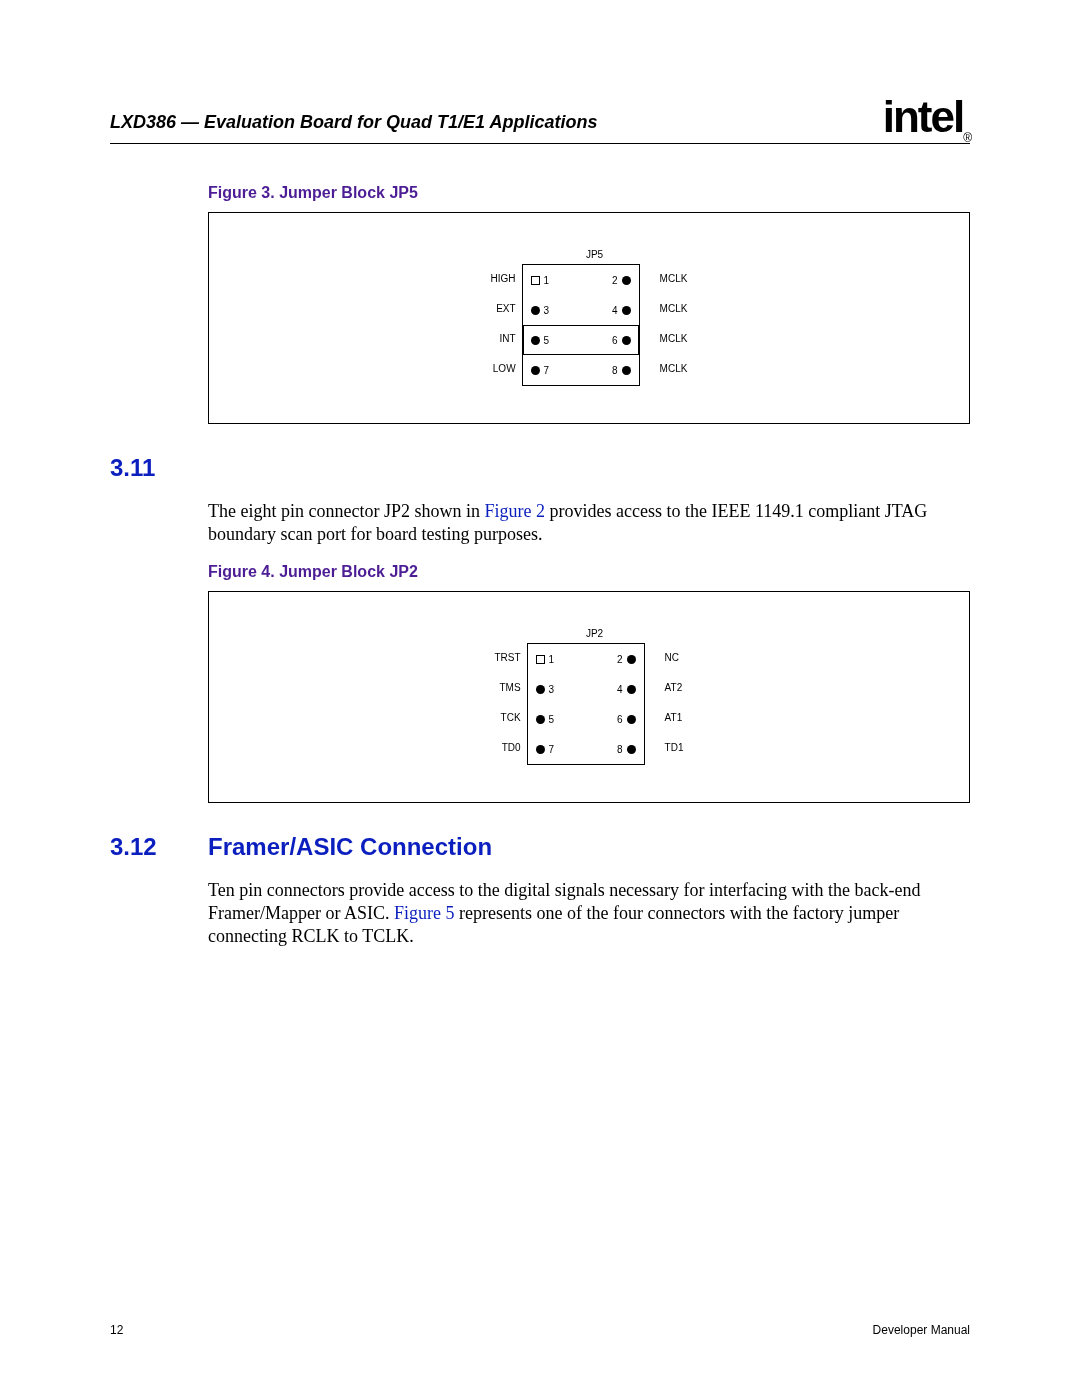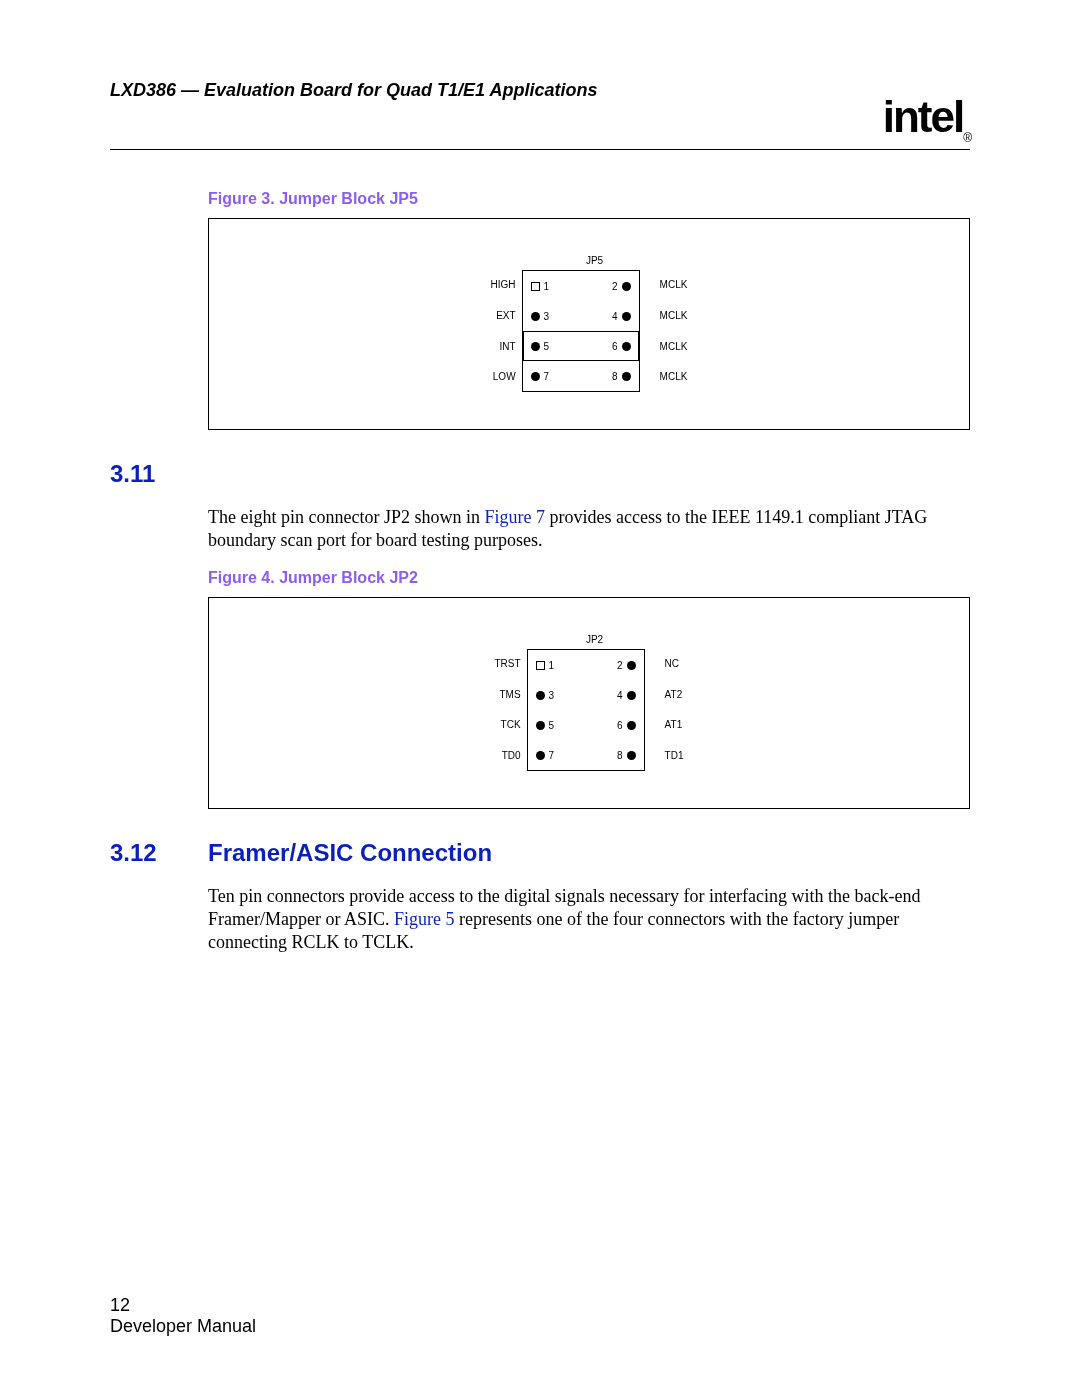--- a/index.html
+++ b/index.html
@@ -15,21 +15,22 @@
   }
   .page {
     padding: 80px 110px 60px 110px;
     box-sizing: border-box;
     height: 100%;
     position: relative;
   }
   .header-row {
     display: flex;
     justify-content: space-between;
-    margin-bottom: 16px;
+    align-items: flex-end;
+    margin-bottom: 10px;
   }
   .header-title {
     font-family: Arial, Helvetica, sans-serif;
     font-style: italic;
     font-weight: 700;
     font-size: 18px;
   }
   .logo {
     font-family: Arial, Helvetica, sans-serif;
     font-weight: 700;
@@ -44,21 +45,21 @@
     font-weight: 400;
   }
   hr.rule {
     border: none;
     border-top: 1px solid #000;
     margin: 0 0 40px 0;
   }
   .fig-cap {
     font-family: Arial, Helvetica, sans-serif;
     font-weight: 700;
-    color: #8b5cf6;
+    color: #4c1d95;
     font-size: 16px;
     margin: 8px 0 10px 0;
   }
   .indent-block {
     margin-left: 98px;
   }
   .fig-box {
     border: 1.5px solid #000;
     height: 210px;
     position: relative;
@@ -78,21 +79,21 @@
     margin-bottom: 4px;
     margin-left: 11px;
   }
   .jp-body {
     display: flex;
     align-items: stretch;
   }
   .jp-left, .jp-right {
     display: flex;
     flex-direction: column;
-    justify-content: space-between;
+    justify-content: flex-start;
     font-family: Arial, Helvetica, sans-serif;
     font-size: 10px;
   }
   .jp-left { text-align: right; margin-right: 6px; }
   .jp-right { text-align: left; margin-left: 20px; }
   .jp-left > div, .jp-right > div { height: 30px; line-height: 30px; }
   .jp-grid {
     border: 1.5px solid #000;
     display: flex;
     flex-direction: column;
@@ -156,22 +157,21 @@
     color: #0b1fbf;
   }
   .footer {
     position: absolute;
     bottom: 60px;
     left: 110px;
     right: 110px;
     display: flex;
     justify-content: space-between;
     font-family: Arial, Helvetica, sans-serif;
-    font-size: 18px;
-    flex-direction: column;
+    font-size: 12px;
   }
   .footer .dm { font-weight: 400; }
 </style>
 </head>
 <body>
 
 <div class="page">
   <div class="header-row">
     <div class="header-title">LXD386 — Evaluation Board for Quad T1/E1 Applications</div>
     <div class="logo">
@@ -243,21 +243,21 @@
         </div>
       </div>
     </div>
   </div>
 
   <div class="section-head">
     <span class="sec-num">3.11</span>
   </div>
   <div class="indent-block">
     <p class="body-text">
-      <span>The eight pin connector JP2 shown in </span><span class="link">Figure 7</span><span> provides access to the IEEE 1149.1 compliant JTAG boundary scan port for board testing purposes.</span>
+      <span>The eight pin connector JP2 shown in </span><span class="link">Figure 2</span><span> provides access to the IEEE 1149.1 compliant JTAG boundary scan port for board testing purposes.</span>
     </p>
     <div class="fig-cap">Figure 4. Jumper Block JP2</div>
     <div class="fig-box">
       <div class="jp-diagram">
         <div class="jp-title">JP2</div>
         <div class="jp-body">
           <div class="jp-left">
             <div>TRST</div>
             <div>TMS</div>
             <div>TCK</div>

